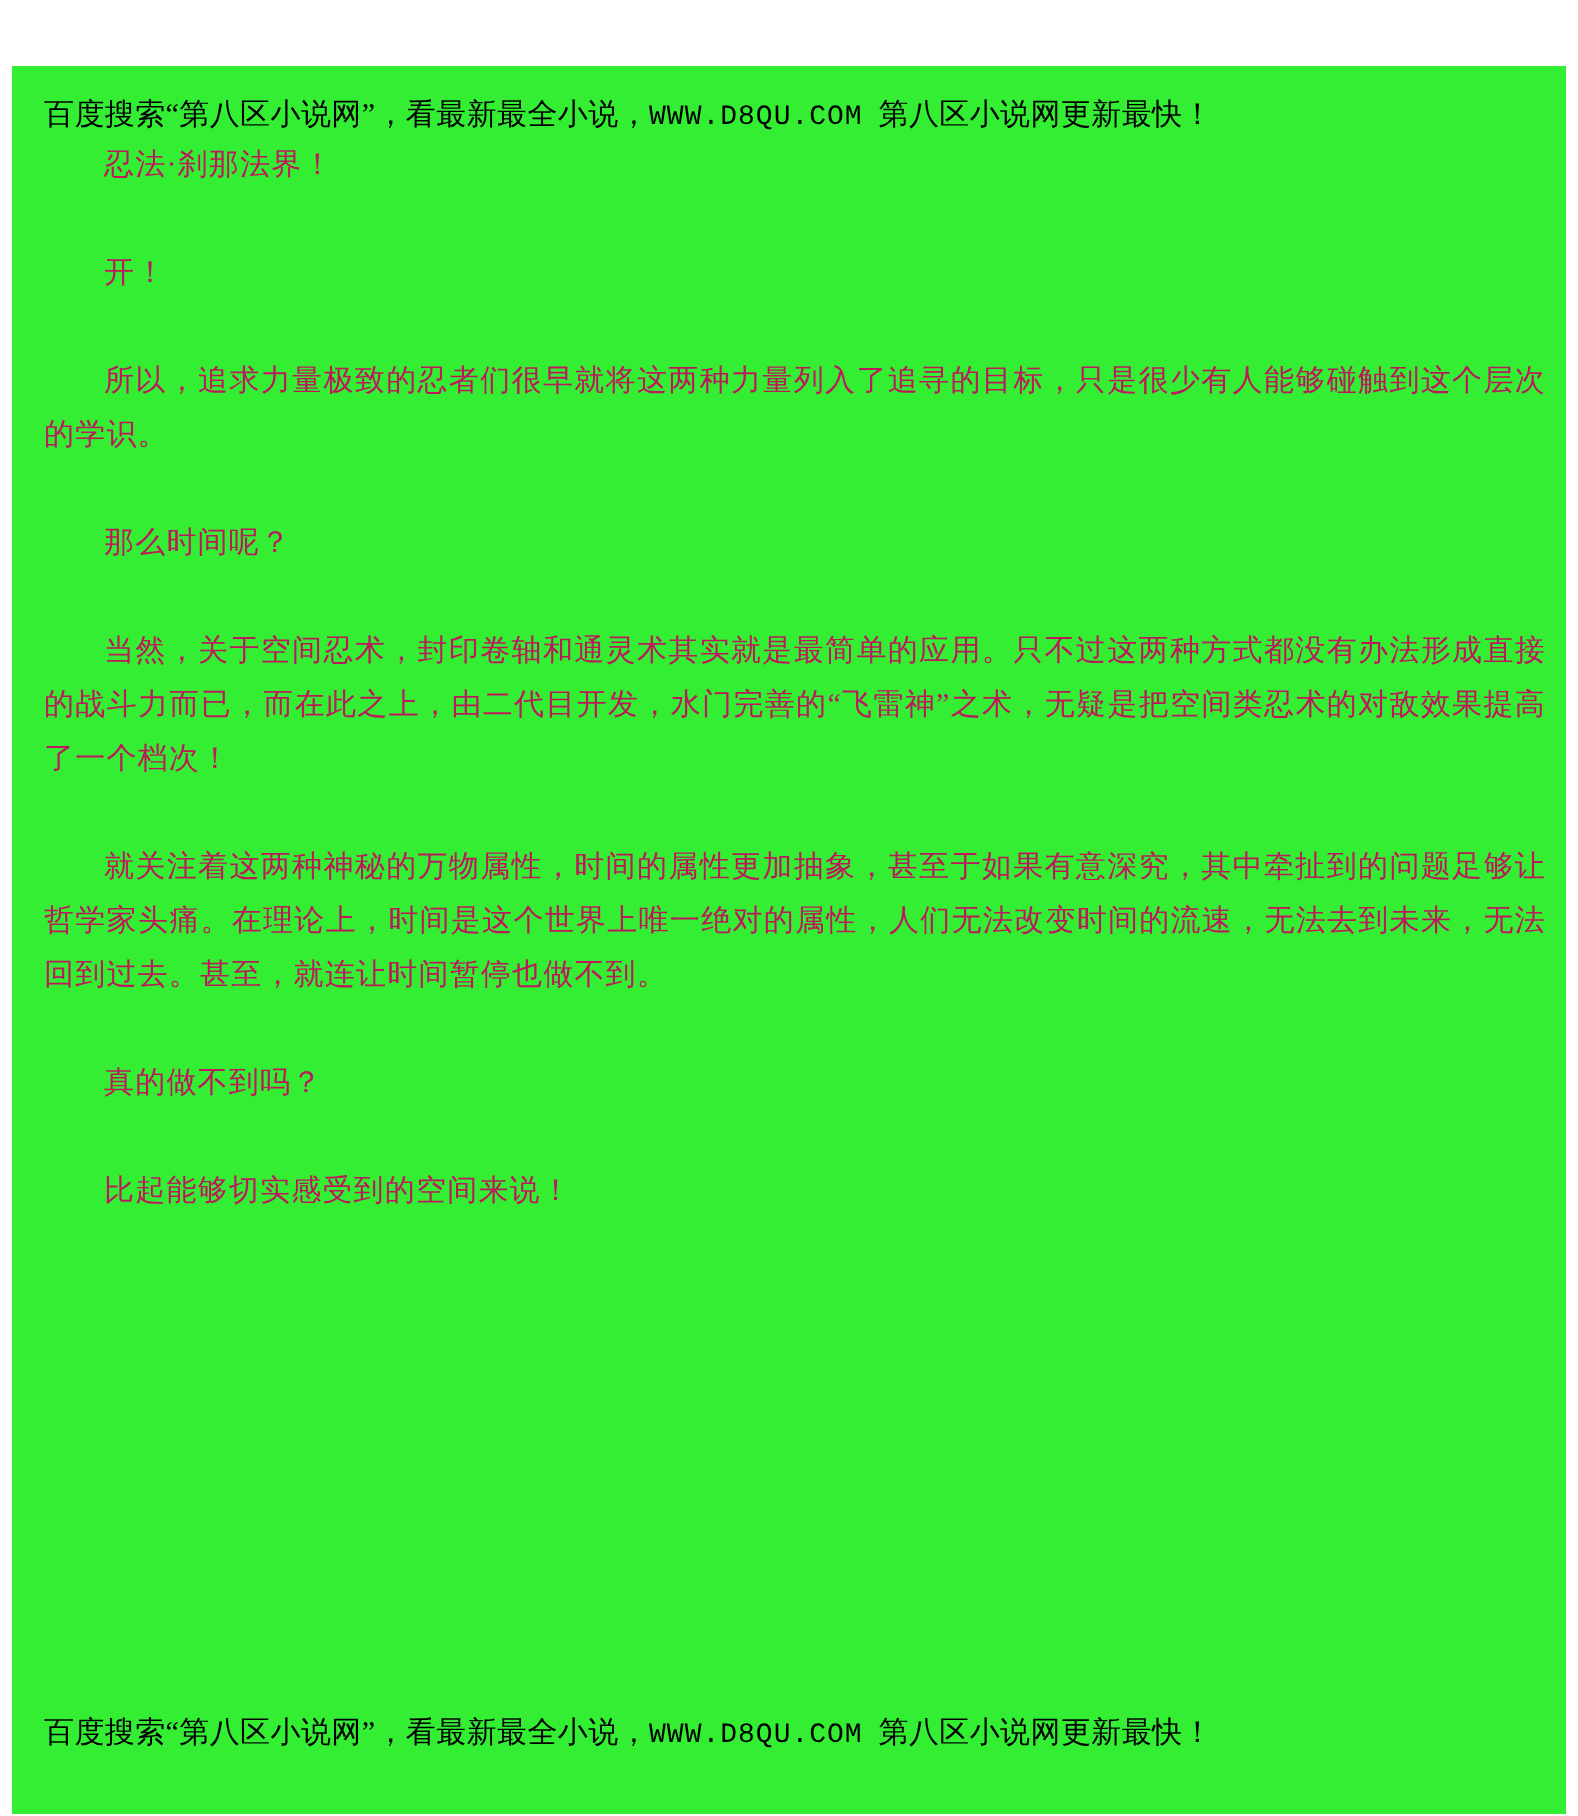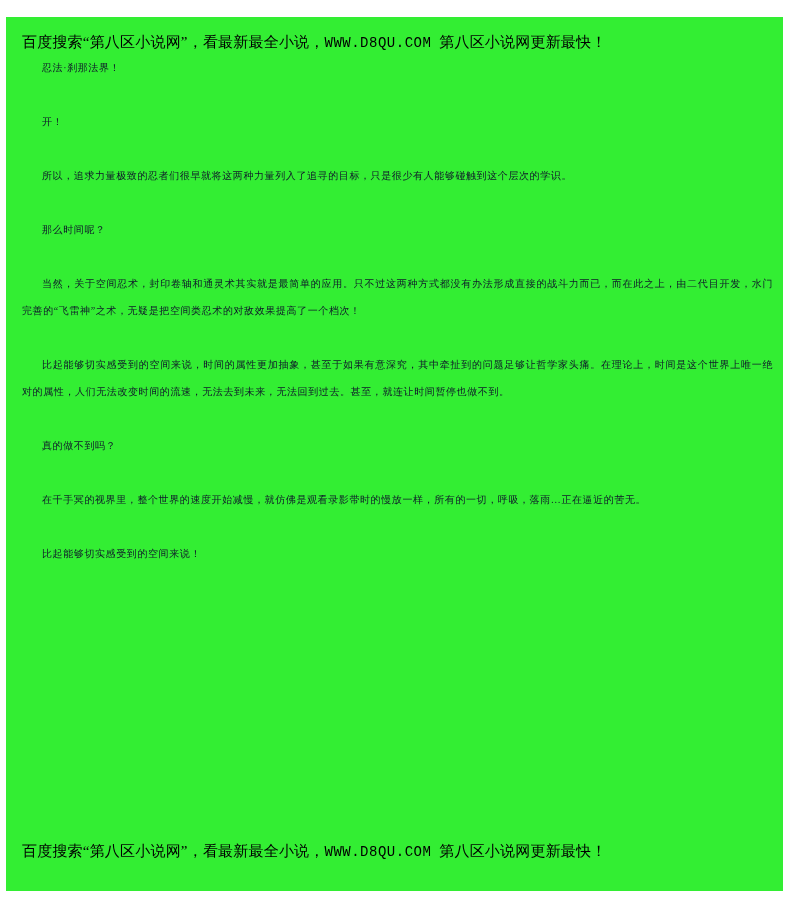--- a/index.html
+++ b/index.html
@@ -16,21 +16,21 @@
     position: relative;
     width: 789px;
     height: 908px;
     box-sizing: border-box;
     background: #ffffff;
     overflow: hidden;
   }
   .content-area {
     position: absolute;
     left: 6px;
-    top: 17px;
+    top: 33px;
     width: 777px;
     height: 874px;
     background: #33ee33;
     box-sizing: border-box;
     padding: 14px 10px 10px 16px;
   }
   .banner {
     font-size: 15px;
     line-height: 1.5;
     color: #000000;
@@ -48,23 +48,23 @@
   .banner-bottom {
     position: absolute;
     left: 16px;
     bottom: 28px;
   }
   .body-text {
     margin-top: 0;
   }
   p.para {
     margin: 0;
-    font-size: 10px;
+    font-size: 15px;
     line-height: 27px;
-    color: #0f172a;
+    color: #be185d;
     text-indent: 2em;
     letter-spacing: 0.6px;
     text-align: justify;
   }
   p.gap {
     margin-top: 27px;
   }
   p.tight {
     margin-top: 0px;
   }
@@ -78,23 +78,22 @@
     <div class="banner banner-top">
       <span>百度搜索“第八区小说网”，看最新最全小说，</span><span class="url">WWW.D8QU.COM</span>&nbsp;&nbsp;<span>第八区小说网更新最快！</span>
     </div>
 
     <div class="body-text">
       <p class="para tight">忍法·刹那法界！</p>
       <p class="para gap">开！</p>
       <p class="para gap">所以，追求力量极致的忍者们很早就将这两种力量列入了追寻的目标，只是很少有人能够碰触到这个层次的学识。</p>
       <p class="para gap">那么时间呢？</p>
       <p class="para gap">当然，关于空间忍术，封印卷轴和通灵术其实就是最简单的应用。只不过这两种方式都没有办法形成直接的战斗力而已，而在此之上，由二代目开发，水门完善的“飞雷神”之术，无疑是把空间类忍术的对敌效果提高了一个档次！</p>
-      <p class="para gap">比起能够切实感受到的空间来说，时间的属性更加抽象，甚至于如果有意深究，其中牵扯到的问题足够让哲学家头痛。在理论上，时间是这个世界上唯一绝对的属性，人们无法改变时间的流速，无法去到未来，无法回到过去。甚至，就连让时间暂停也做不到。</p>
+      <p class="para gap">就关注着这两种神秘的万物属性，时间的属性更加抽象，甚至于如果有意深究，其中牵扯到的问题足够让哲学家头痛。在理论上，时间是这个世界上唯一绝对的属性，人们无法改变时间的流速，无法去到未来，无法回到过去。甚至，就连让时间暂停也做不到。</p>
       <p class="para gap">真的做不到吗？</p>
-      <p class="para gap">在千手冥的视界里，整个世界的速度开始减慢，就仿佛是观看录影带时的慢放一样，所有的一切，呼吸，落雨…正在逼近的苦无。</p>
       <p class="para gap">比起能够切实感受到的空间来说！</p>
     </div>
 
     <div class="banner banner-bottom">
       <span>百度搜索“第八区小说网”，看最新最全小说，</span><span class="url">WWW.D8QU.COM</span>&nbsp;&nbsp;<span>第八区小说网更新最快！</span>
     </div>
 
   </div>
 </div>
 

